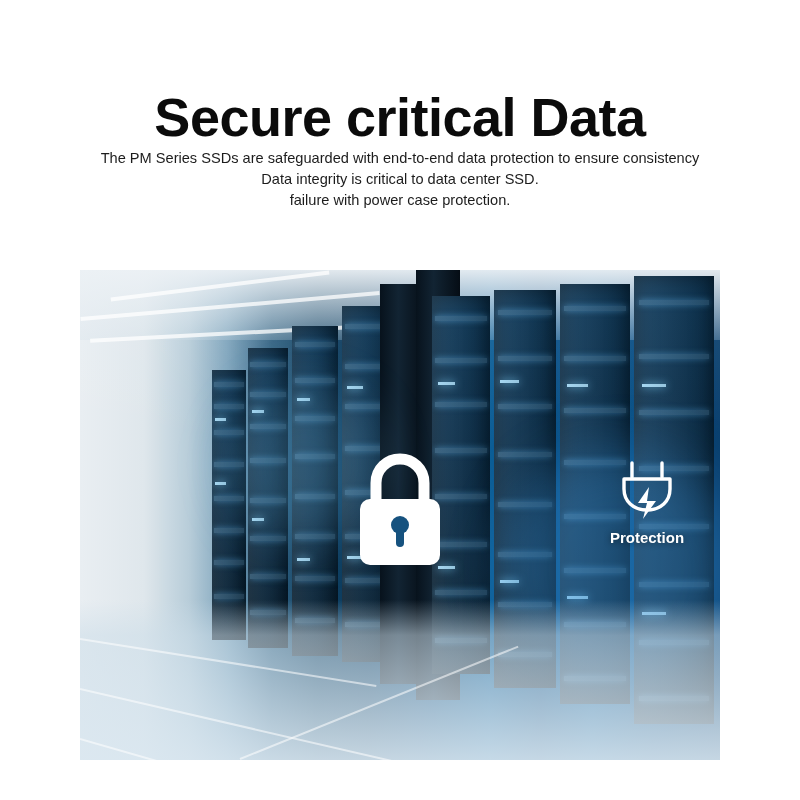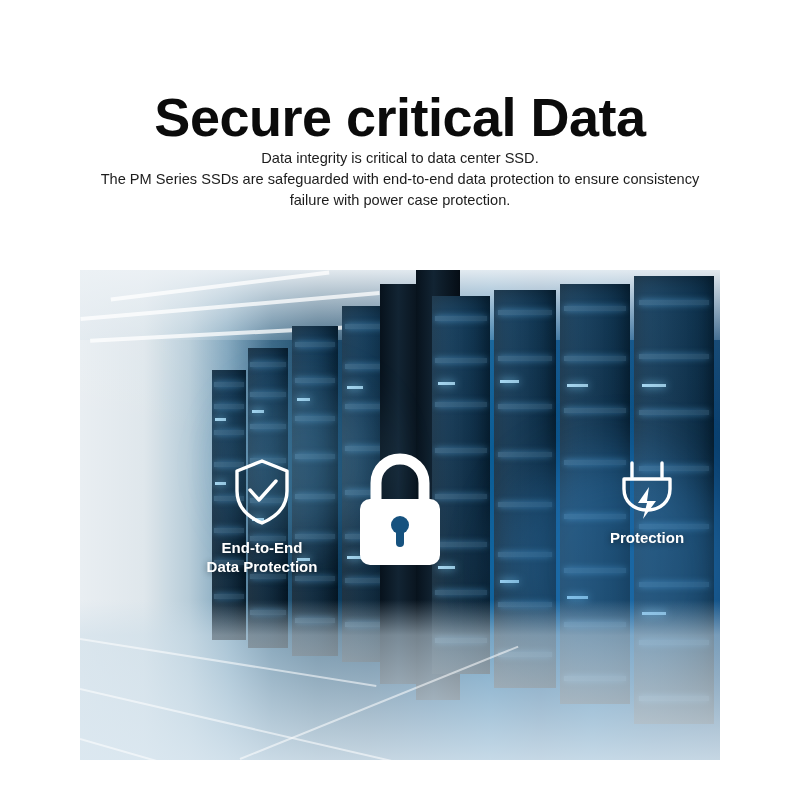--- a/index.html
+++ b/index.html
@@ -178,22 +178,22 @@
   svg { display: block; }
 </style>
 </head>
 <body>
 
 <div class="page">
 
   <h1 class="headline">Secure critical Data</h1>
 
   <div class="subcopy">
+    <div>The PM Series SSDs are safeguarded with end-to-end data protection to ensure consistency</div>
     <div>Data integrity is critical to data center SSD.</div>
-    <div>The PM Series SSDs are safeguarded with end-to-end data protection to ensure consistency</div>
     <div>failure with power case protection.</div>
   </div>
 
   <div class="hero">
     <div class="hero-bg"></div>
 
     <div class="ceiling"></div>
     <div class="ceiling-beam" style="left:0;  top:34px; width:300px; transform:rotate(-5deg);"></div>
     <div class="ceiling-beam" style="left:10px;top:62px; width:260px; transform:rotate(-3deg);"></div>
     <div class="ceiling-beam" style="left:30px;top:14px; width:220px; transform:rotate(-7deg);"></div>
@@ -303,30 +303,20 @@
     <div class="glow" style="left:150px; top:120px; width:150px; height:150px; background:rgba(120,190,230,0.22);"></div>
 
     <div class="floor"></div>
     <div class="floor-line" style="left:0px;   bottom:120px; width:300px; transform:rotate(9deg);"></div>
     <div class="floor-line" style="left:0px;   bottom:70px;  width:330px; transform:rotate(13deg);"></div>
     <div class="floor-line" style="left:0px;   bottom:20px;  width:360px; transform:rotate(16deg);"></div>
     <div class="floor-line" style="left:160px; bottom:0px;   width:300px; transform:rotate(-22deg);"></div>
 
     <div class="overlay">
 
-      <div class="feature feature-left">
-        <div class="icon-wrap">
-          <svg width="62" height="70" viewBox="0 0 62 70" fill="none" stroke="#ffffff" stroke-width="3.4" stroke-linecap="round" stroke-linejoin="round">
-            <path d="M31 4 L56 14 V34 C56 50 45 60 31 66 C17 60 6 50 6 34 V14 Z"></path>
-            <path d="M19 33 L28 43 L45 24"></path>
-          </svg>
-        </div>
-        <div class="cap">End-to-End</div>
-        <div>Data Protection</div>
-      </div>
 
       <div class="lock-block">
         <svg width="112" height="128" viewBox="0 0 112 128" fill="none">
           <path d="M32 54 V36 C32 22 43 12 56 12 C69 12 80 22 80 36 V54" stroke="#ffffff" stroke-width="11" stroke-linecap="round" fill="none"></path>
           <rect x="16" y="52" width="80" height="66" rx="10" fill="#ffffff"></rect>
           <circle cx="56" cy="78" r="9" fill="#16527f"></circle>
           <rect x="52" y="82" width="8" height="18" rx="4" fill="#16527f"></rect>
         </svg>
       </div>
 

